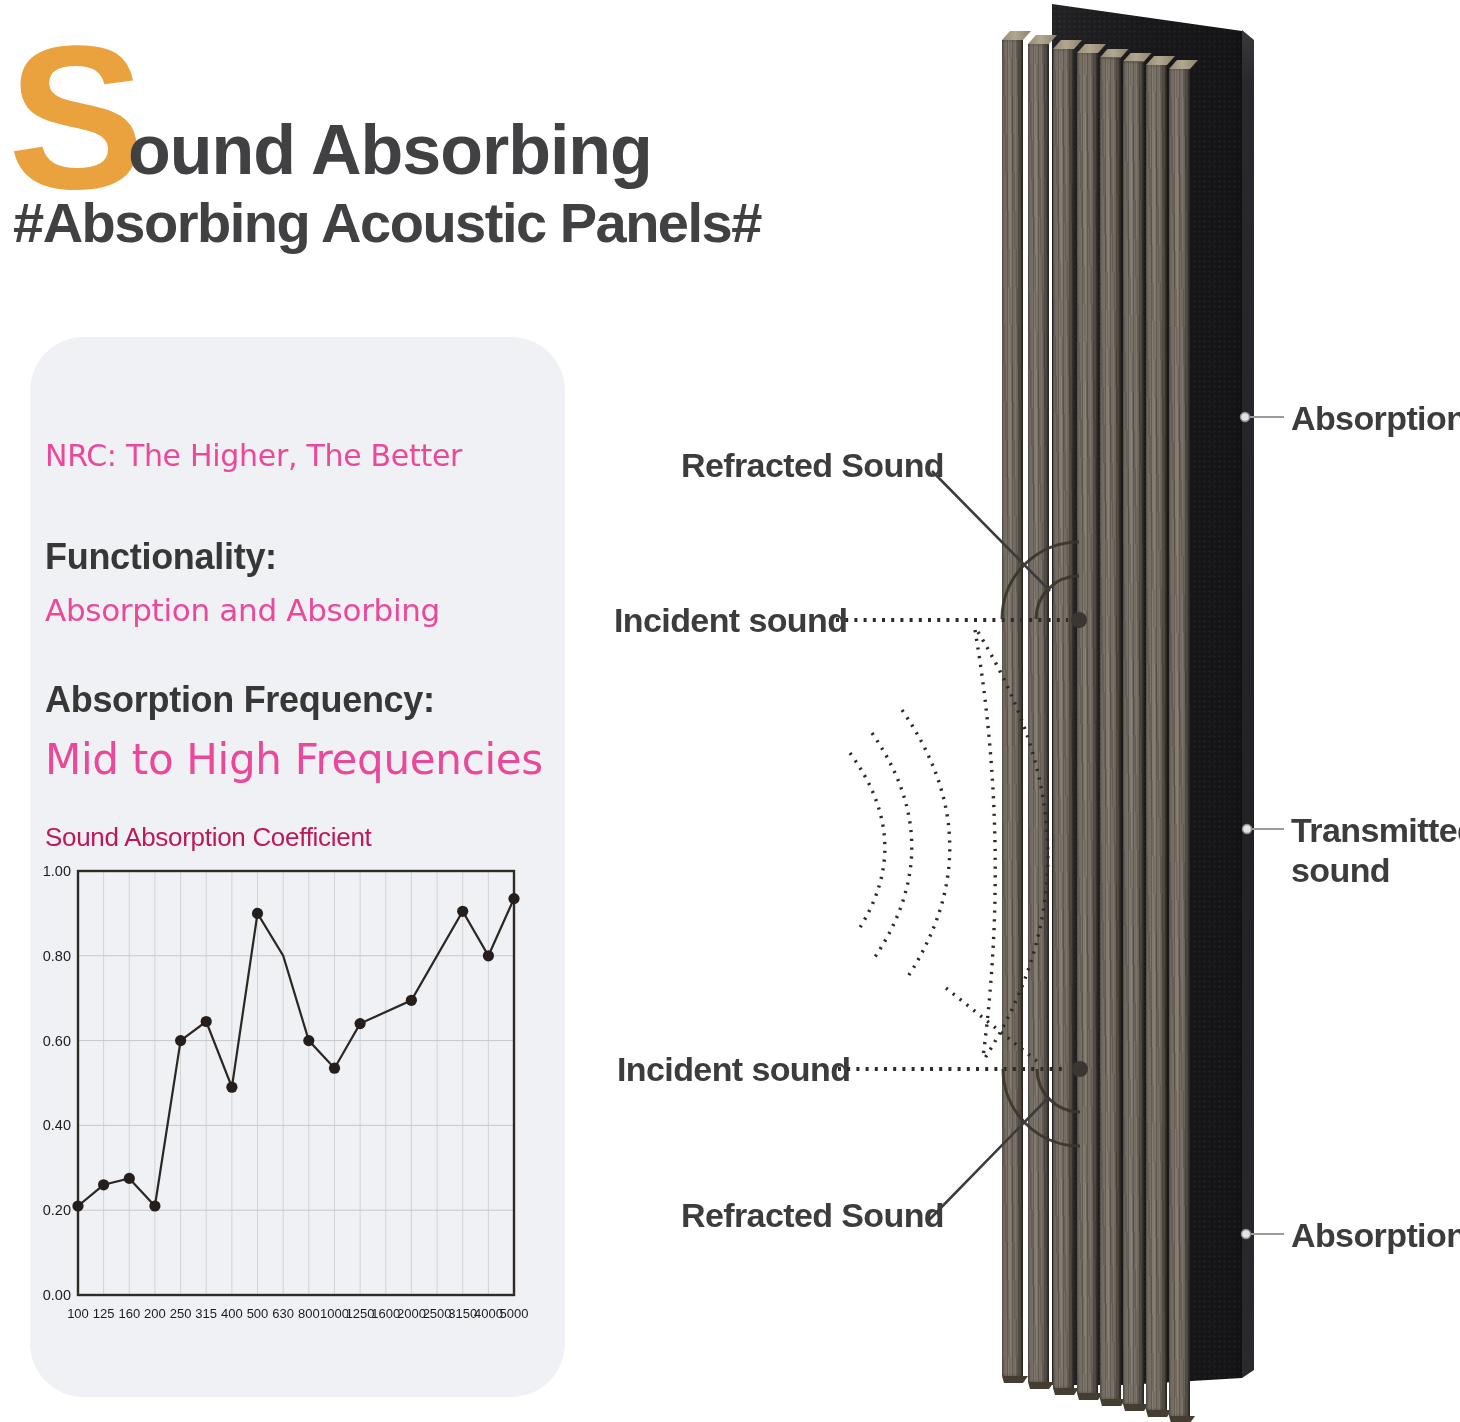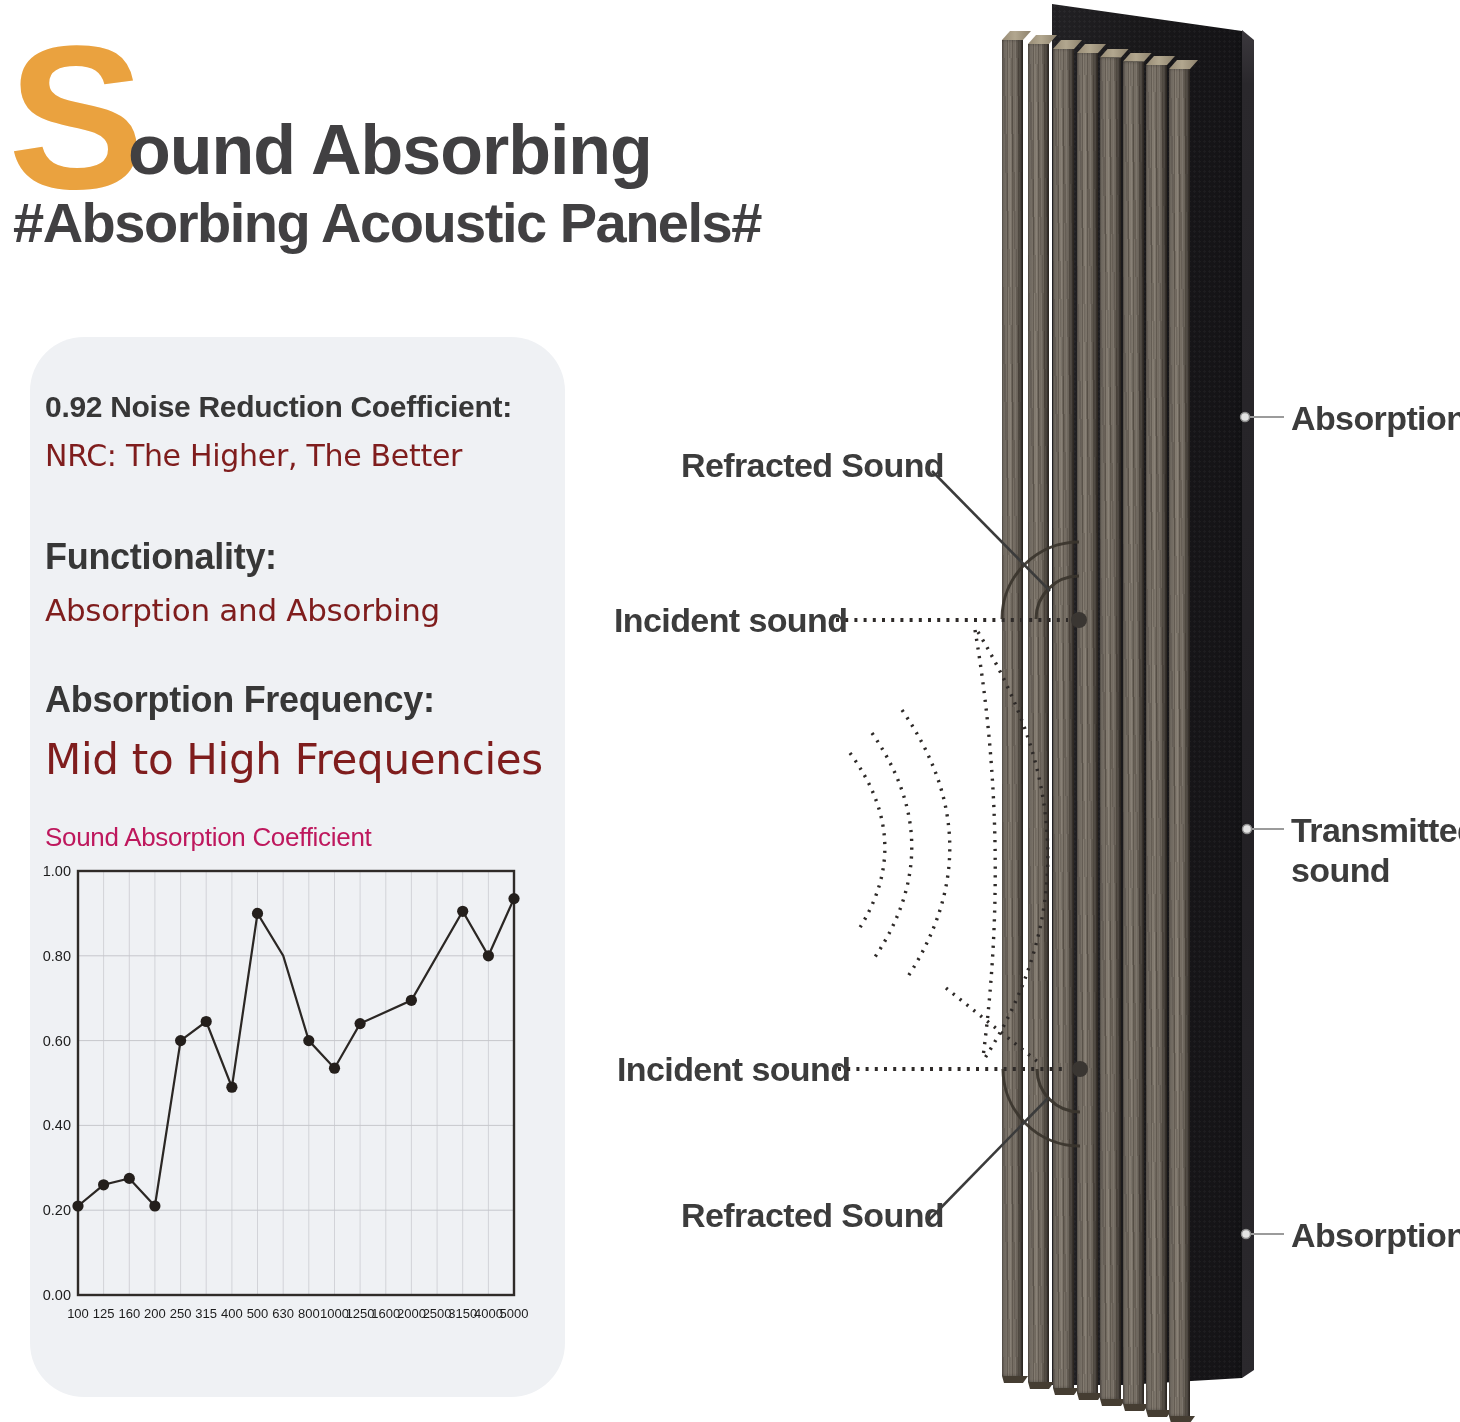--- a/index.html
+++ b/index.html
@@ -6,21 +6,21 @@
   #stage{position:relative;width:1460px;height:1422px;background:#ffffff;overflow:hidden;
          font-family:"Liberation Sans",sans-serif;}
   .abs{position:absolute;}
   
   #drop-cap{left:8px;top:14px;font-size:205px;font-weight:700;line-height:1;letter-spacing:-4px;}
   #title-rest{left:128px;top:110px;font-size:70px;font-weight:700;letter-spacing:-1px;}
   #subtitle{left:13px;top:190px;font-size:56px;font-weight:700;letter-spacing:-1.5px;}
   
   #info-card{left:30px;top:337px;width:535px;height:1060px;border-radius:54px;background:#EFF1F4;}
   .card-title{left:45px;font-weight:700;color:#373737;letter-spacing:-0.3px;}
-  .card-body{left:45px;font-family:"DejaVu Sans",sans-serif;color:#7f1d1d;letter-spacing:-0.3px;}
+  .card-body{left:45px;font-family:"DejaVu Sans",sans-serif;color:#ec4899;letter-spacing:-0.3px;}
   #sec1-title{top:390px;font-size:30px;}
   #sec1-body{top:438px;font-size:30px;}
   #sec2-title{top:536px;font-size:36px;}
   #sec2-body{top:592px;font-size:31px;}
   #sec3-title{top:679px;font-size:36px;}
   #sec3-body{top:735px;font-size:42px;}
   #chart-title{left:45px;top:822px;font-size:26px;font-weight:500;color:#be185d;letter-spacing:-0.3px;}
   
   svg.layer{position:absolute;left:0;top:0;width:1460px;height:1422px;pointer-events:none;}
   .vg{stroke:#d2d3d8;stroke-width:1;}
@@ -74,21 +74,20 @@
 </head>
 <body>
 
 <div id="stage">
 
   <div class="abs txt" id="drop-cap" style="color: rgb(234, 162, 63);">S</div>
   <div class="abs txt" id="title-rest" style="color: rgb(65, 64, 66);">ound Absorbing</div>
   <div class="abs txt" id="subtitle" style="color: rgb(65, 64, 66);">#Absorbing Acoustic Panels#</div>
 
   <div class="abs" id="info-card" style="background: rgb(239, 241, 244);"></div>
-  <div class="abs txt card-title" id="sec1-title">0.92 Noise Reduction Coefficient:</div>
   <div class="abs txt card-body" id="sec1-body">NRC: The Higher, The Better</div>
   <div class="abs txt card-title" id="sec2-title">Functionality:</div>
   <div class="abs txt card-body" id="sec2-body">Absorption and Absorbing</div>
   <div class="abs txt card-title" id="sec3-title">Absorption Frequency:</div>
   <div class="abs txt card-body" id="sec3-body">Mid to High Frequencies</div>
   <div class="abs txt" id="chart-title">Sound Absorption Coefficient</div>
 
   <svg class="layer" id="chart-svg" style="z-index:2">
       <line class="vg" x1="78.0" y1="871" x2="78.0" y2="1295"></line>
       <line class="vg" x1="103.6" y1="871" x2="103.6" y2="1295"></line>

